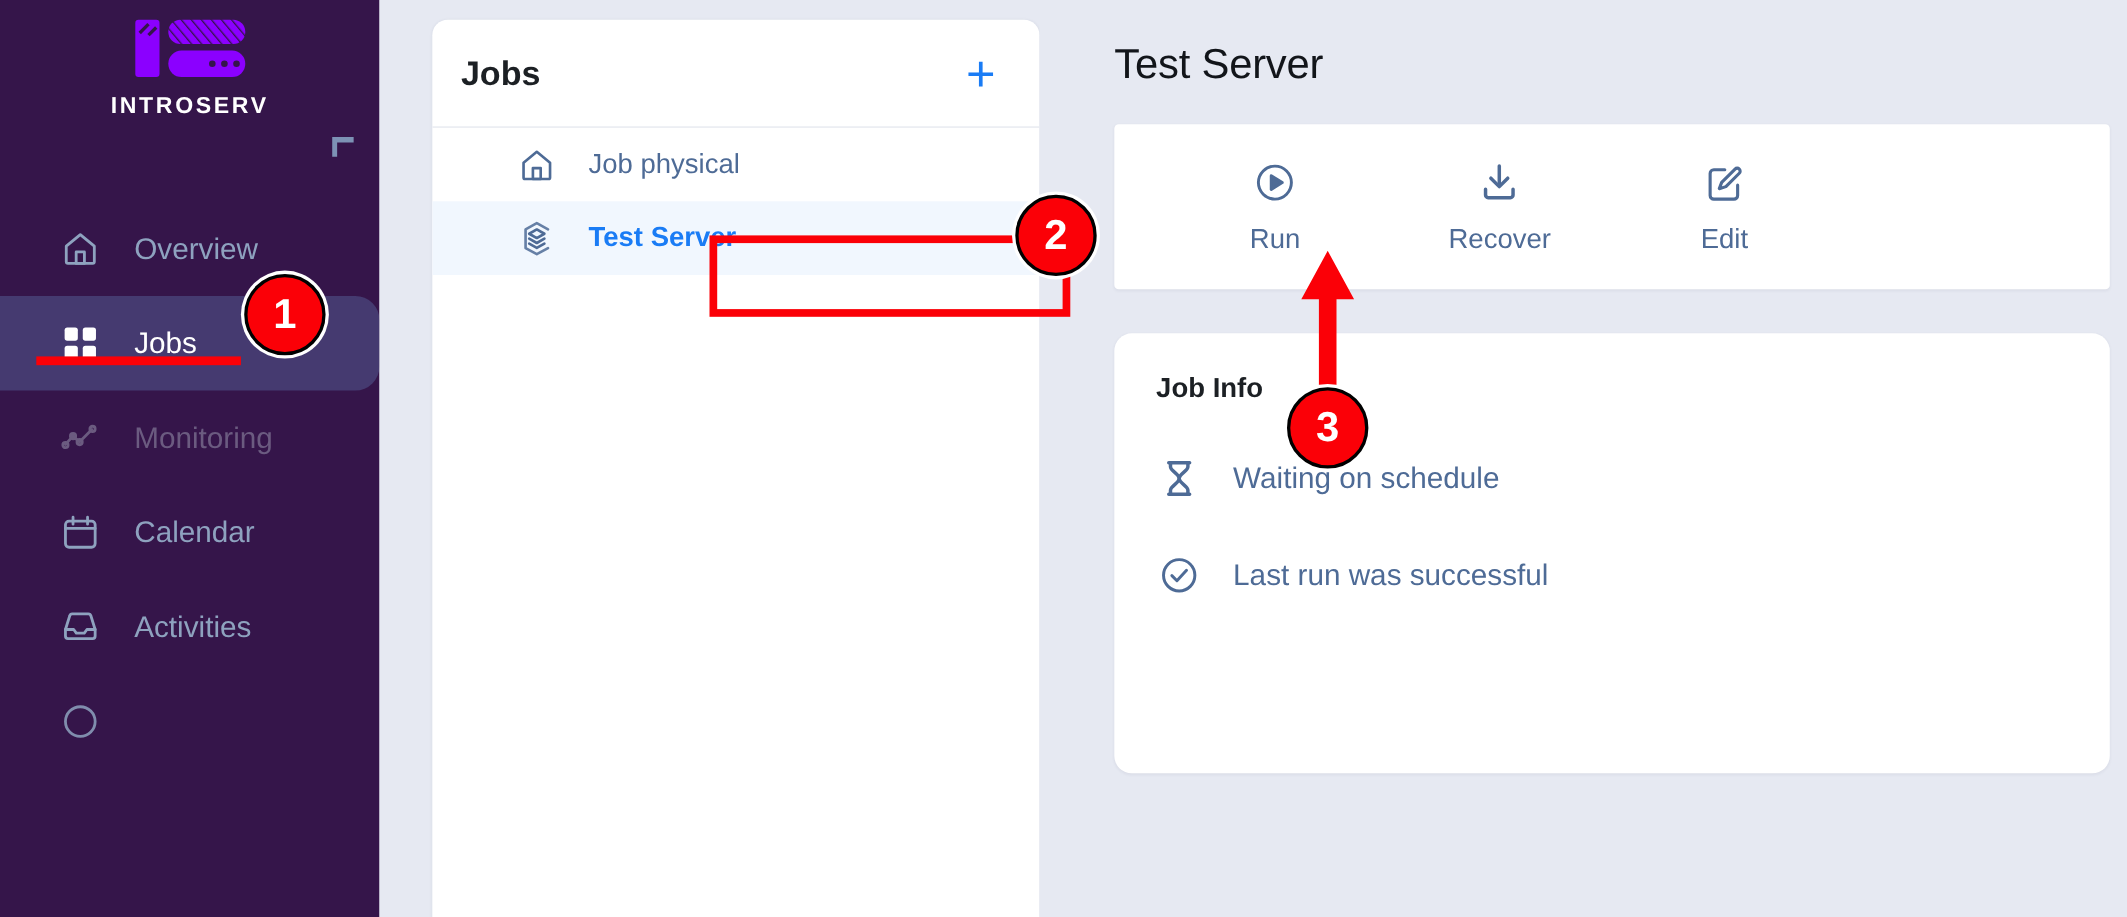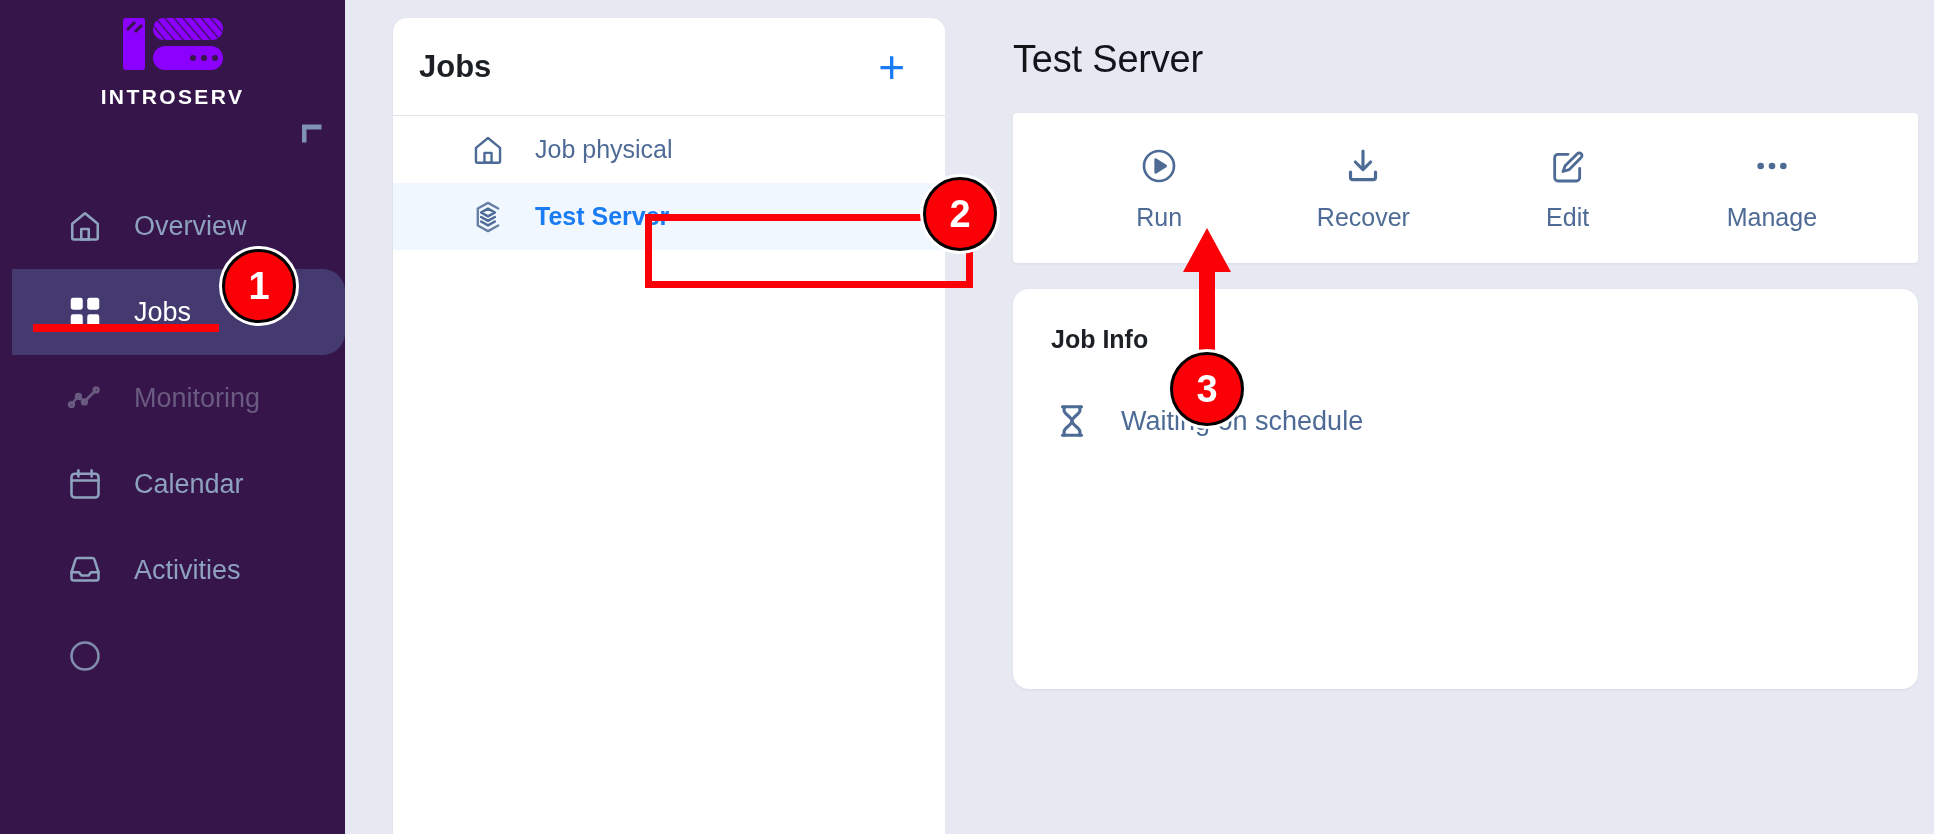--- a/index.html
+++ b/index.html
@@ -37,21 +37,20 @@
   }
   .nav { margin-top: 74px; }
   .nav-item {
     display: flex; align-items: center;
     height: 86px;
     padding-left: 54px;
     gap: 30px;
     position: relative;
     color: #8ea2bf;
     font-size: 27px;
-    margin-left: 12px;
   }
   .nav-item .nav-icon { width: 38px; height: 38px; flex: 0 0 38px; display:flex; align-items:center; justify-content:center;}
   .nav-item.active {
     background: #453a70;
     border-top-right-radius: 22px;
     border-bottom-right-radius: 22px;
     color: #ffffff;
     font-weight: 400;
   }
   .nav-item.muted { color: #6b5b80; }
@@ -120,21 +119,21 @@
   .action {
     flex: 0 0 25%;
     display: flex; flex-direction: column; align-items: center; gap: 16px;
     color: #4e6b96;
     font-size: 25px;
     cursor: pointer;
   }
   .action .act-icon { height: 42px; display: flex; align-items: center; justify-content: center; }
 
   .info-card {
-    margin-top: 26px;
+    margin-top: 40px;
     background: #ffffff;
     border-radius: 16px;
     height: 400px;
     padding: 36px 44px 0 38px;
     box-shadow: 0 1px 3px rgba(30,40,70,.06);
   }
   .info-title { font-size: 25px; font-weight: 700; color: #1c2024; }
   .info-row {
     display: flex; align-items: center; gap: 28px;
     margin-top: 46px;
@@ -329,46 +328,45 @@
       </div>
       <div class="action">
         <span class="act-icon">
           <svg viewBox="0 0 24 24" width="40" height="40" fill="none" stroke="#4e6b96" stroke-width="1.7" stroke-linecap="round" stroke-linejoin="round">
             <path d="M19 13.4V19a2 2 0 0 1-2 2H6a2 2 0 0 1-2-2V7a2 2 0 0 1 2-2h6"></path>
             <path d="M9 15.3l1.3-3.4 7.3-7.3a1.6 1.6 0 0 1 2.3 2.3l-7.3 7.3z"></path>
           </svg>
         </span>
         <span>Edit</span>
       </div>
-      <div class="action">
-        <span class="act-icon">
-          <svg viewBox="0 0 24 24" width="40" height="40" fill="#4e6b96">
-            <circle cx="5.2" cy="12" r="2"></circle>
-              <circle cx="12" cy="12" r="2"></circle>
-              <circle cx="18.8" cy="12" r="2"></circle>
-          </svg>
-        </span>
-        <span>Manage</span>
-      </div>
     </div>
 
     <div class="info-card">
       <div class="info-title">Job Info</div>
 
       <div class="info-row">
         <span class="info-icon">
           <svg viewBox="0 0 24 24" width="38" height="38" fill="none" stroke="#4e6b96" stroke-width="2" stroke-linecap="round" stroke-linejoin="round">
             <path d="M6 3h12M6 21h12"></path>
             <path d="M7 3v2.3c0 2.4 5 4.1 5 6.7 0 2.6-5 4.3-5 6.7V21"></path>
             <path d="M17 3v2.3c0 2.4-5 4.1-5 6.7 0 2.6 5 4.3 5 6.7V21"></path>
           </svg>
         </span>
         <span>Waiting on schedule</span>
       </div>
 
+      <div class="info-row">
+        <span class="info-icon">
+          <svg viewBox="0 0 24 24" width="38" height="38" fill="none" stroke="#4e6b96" stroke-width="1.7" stroke-linecap="round" stroke-linejoin="round">
+            <circle cx="12" cy="12" r="9"></circle>
+              <path d="M7.8 12.2l2.9 2.9 5.5-6"></path>
+          </svg>
+        </span>
+        <span>Last run was successful</span>
+      </div>
 
     </div>
 
     <svg class="ann-arrow" style="left:232px; top:228px; width:60px; height:140px;" viewBox="0 0 60 140">
       <path d="M30 0 L54 44 H38 V140 H22 V44 H6 Z" fill="#fb0007"></path>
     </svg>
     <div class="ann-badge" style="left:225px; top:352px;">3</div>
   </main>
 </div>
 

